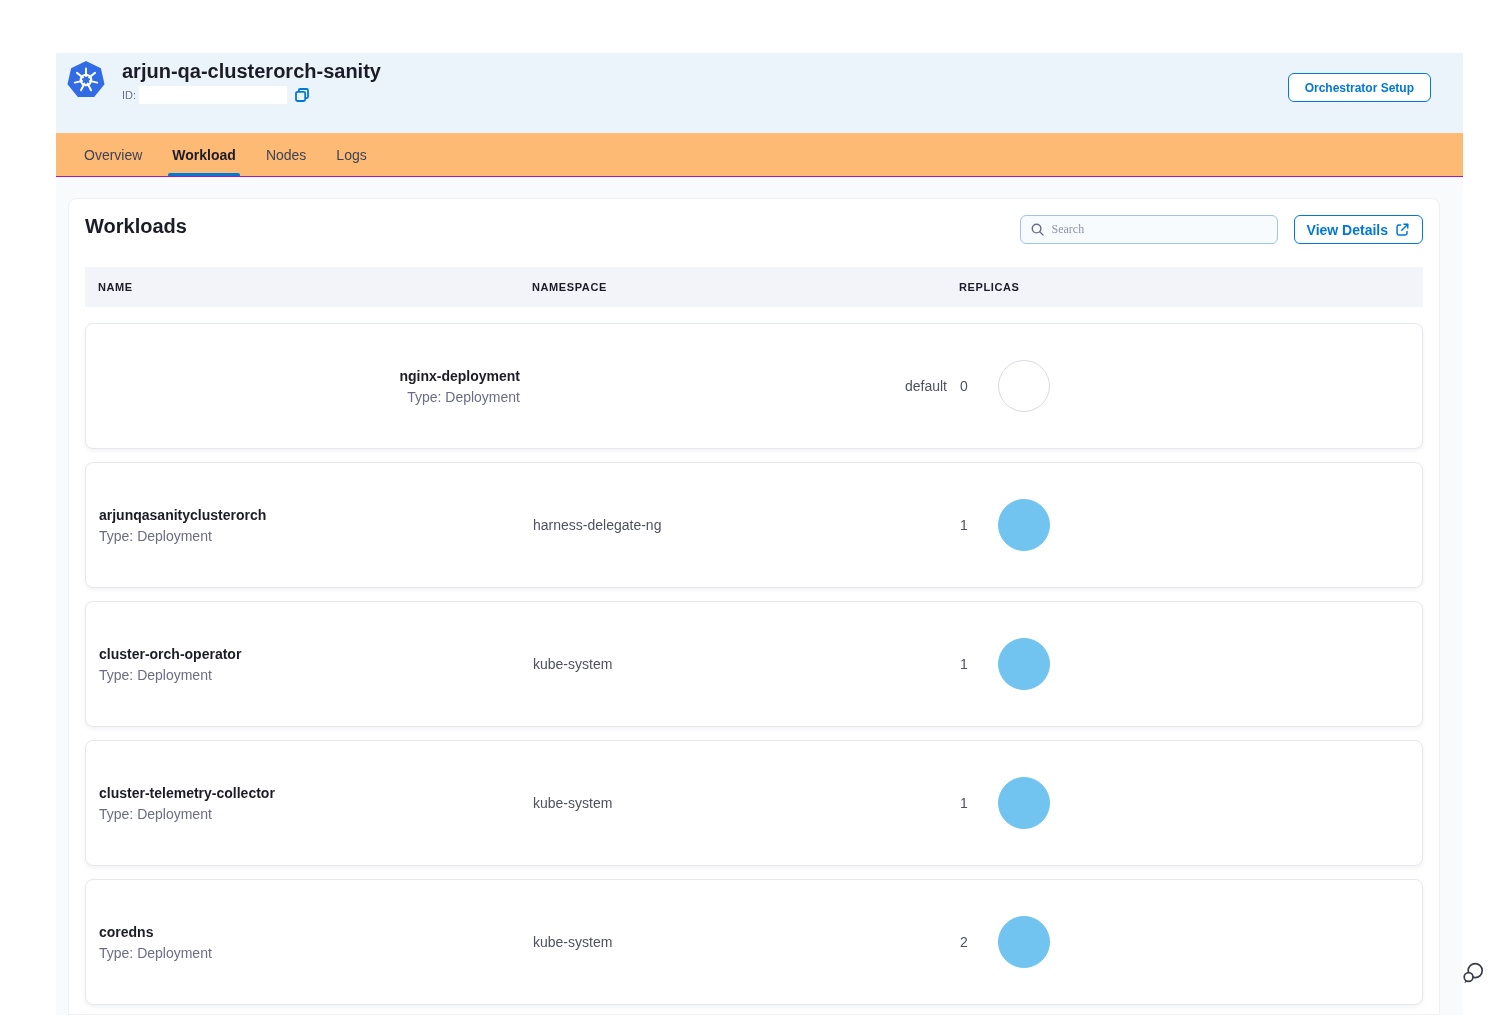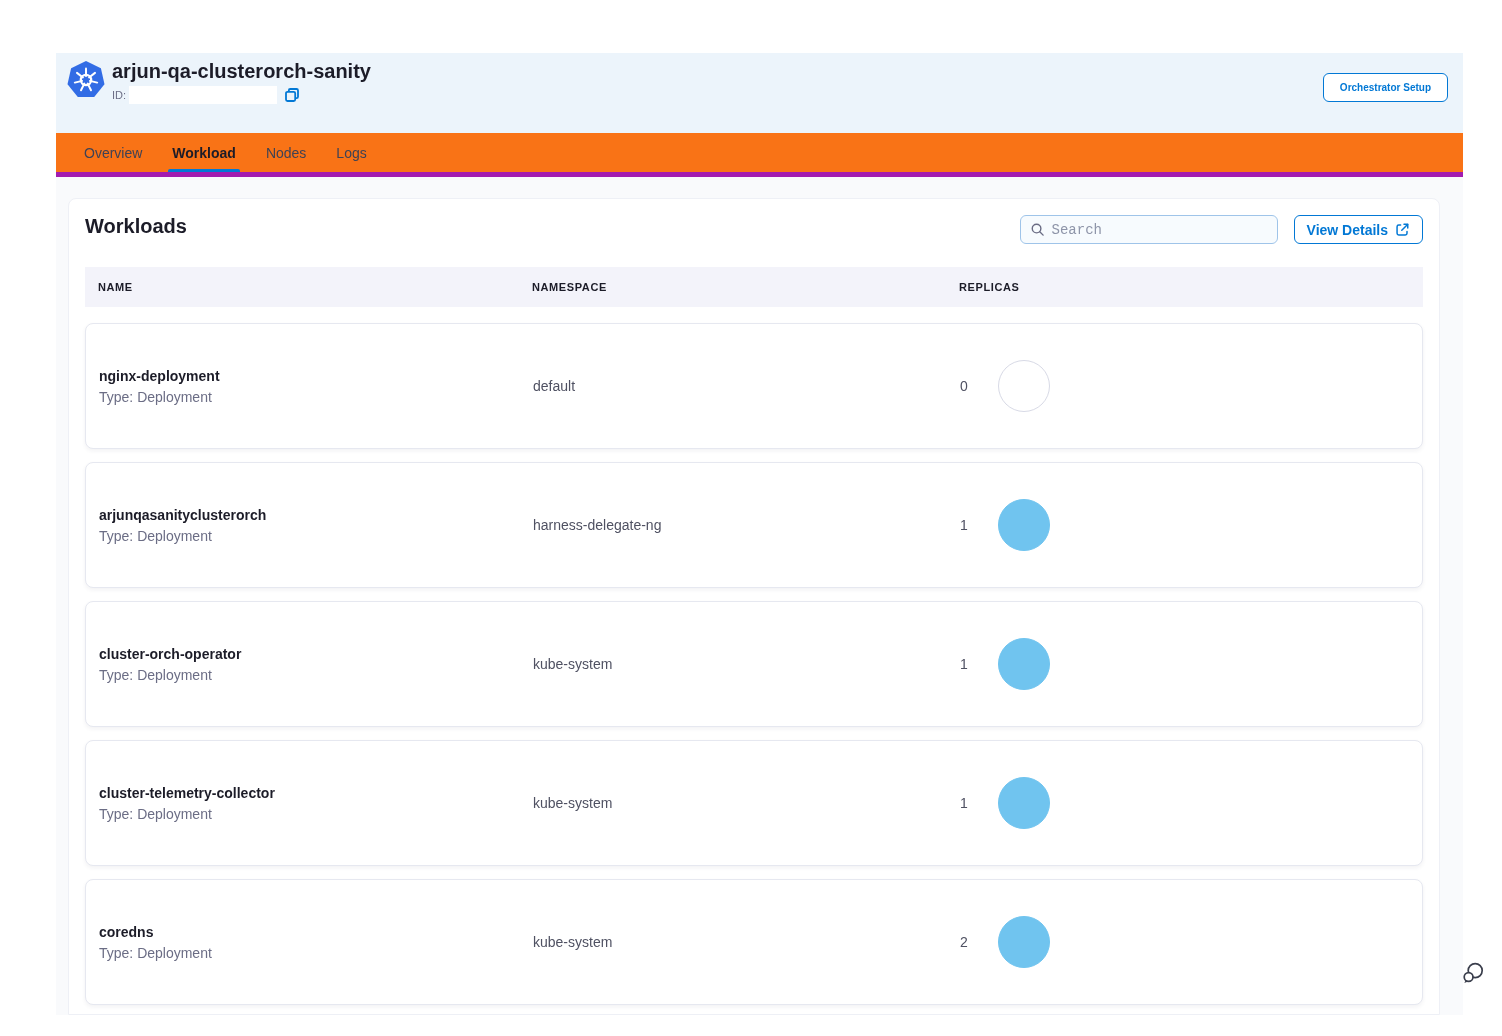--- a/index.html
+++ b/index.html
@@ -7,68 +7,68 @@
     font-family:"Liberation Sans","DejaVu Sans",sans-serif; color:#1C1C28; }
   body { position:relative; overflow:hidden; }
 
   .app { position:absolute; left:56px; top:53px; width:1407px; height:962px; overflow:hidden; }
 
   
   .hdr { height:80px; background:#ECF4FB; padding:4px 25px 0 10px; position:relative; }
   .crumb { font-size:12px; line-height:16px; margin-bottom:2px; }
   .crumb a { color:var(--accent,#0278D5); text-decoration:none; cursor:pointer; }
   .crumb .sep { color:#6B6D85; margin:0 6px; font-size:11px; }
-  .hdr-main { display:flex; align-items:flex-start; gap:6px; }
+  .hdr-main { display:flex; align-items:flex-start; gap:16px; }
   .k8s { width:40px; height:40px; display:inline-block; flex:none; margin-top:2px; }
   h1 { font-size:20px; line-height:24px; font-weight:700; color:#1C1C28; margin-top:2px; }
   .idrow { display:flex; align-items:center; margin-top:3px; }
   .idrow .idlabel { font-size:11px; color:#6B6D85; }
   .redact { display:inline-block; width:148px; height:18px; background:#ffffff; margin-left:3px; }
   .copy { width:16px; height:16px; margin-left:7px; display:inline-block; cursor:pointer; }
-  .setup-btn { position:absolute; top:20px; right:15px; height:29px; padding:0 16px;
+  .setup-btn { position:absolute; top:20px; right:32px; height:29px; padding:0 16px;
     background:#ffffff; border:1px solid var(--accent,#0278D5); border-radius:6px;
-    color:var(--accent,#0278D5); font-size:10px; font-weight:700; cursor:pointer;
+    color:var(--accent,#0278D5); font-size:12px; font-weight:700; cursor:pointer;
     font-family:inherit; }
 
   
-  .tabs { height:44px; background:#f97316; border-bottom:5px solid #a21caf;
+  .tabs { height:44px; background:#fdba74; border-bottom:1px solid #a21caf;
     display:flex; align-items:stretch; gap:22px; padding-left:24px; }
   .tab { display:flex; align-items:center; padding:0 4px; font-size:14px; color:#3F4254;
     cursor:pointer; position:relative; }
   .tab.active { color:#1C1C28; font-weight:700; }
   .tab.active::after { content:""; position:absolute; left:0; right:0; bottom:0;
     height:3px; background:var(--accent,#0278D5); border-radius:2px 2px 0 0; }
 
   
   .main { background:#F9FAFC; height:838px; padding:21px 23px 0 12px; }
   .card { width:100%; height:100%; background:#ffffff; border:1px solid #EEF0F6;
     border-radius:8px 8px 0 0; padding:16px; overflow:hidden; }
 
   .card-top { display:flex; justify-content:space-between; margin-bottom:23px; }
   h2 { font-size:20px; font-weight:700; color:#1C1C28; }
   .top-right { display:flex; align-items:center; gap:16px; }
   .search { width:258px; height:29px; border:1px solid #9FC4E9; background:#F7FBFE;
     border-radius:6px; display:flex; align-items:center; padding:0 9px; gap:7px; }
   .search svg { flex:none; }
-  .search input { border:none; outline:none; background:transparent; font-size:14px;
-    width:100%; color:#1C1C28; font-family:Liberation Mono, monospace; }
+  .search input { border:none; outline:none; background:transparent; font-size:12px;
+    width:100%; color:#1C1C28; font-family:Liberation Serif, serif; }
   .search input::placeholder { color:#8E95A9; }
   .vd-btn { height:29px; padding:0 12px; background:#ffffff; border:1px solid var(--accent,#0278D5);
     border-radius:6px; color:var(--accent,#0278D5); font-size:14px; font-weight:700;
     display:flex; align-items:center; gap:7px; cursor:pointer; font-family:inherit; }
 
   .thead { display:grid; grid-template-columns:434px 427px 1fr; align-items:center;
     background:#F3F3FA; height:40px; margin-bottom:4px; }
   .thead > div { padding-left:13px; font-size:11px; font-weight:700; letter-spacing:.6px;
     color:#1C1C28; text-transform:uppercase; }
 
   .row { height:126px; margin-top:13px; background:#ffffff; border:1px solid #E6E8F0;
     border-radius:8px; box-shadow:0 2px 4px rgba(40,41,61,0.06);
     display:grid; grid-template-columns:434px 427px 1fr; align-items:center; }
-  #rows .row:first-child { margin-top:16px; }
+  #rows .row:first-child { margin-top:16px;text-align:right; }
   .row .cell { padding-left:13px; }
   .wname { font-size:14px; font-weight:700; color:#1C1C28; margin-bottom:5px; }
   .wtype { font-size:14px; color:#6B6D85; }
   .ns { font-size:14px; color:#4F5162; }
   .reps { display:flex; align-items:center; gap:30px; }
   .rnum { font-size:14px; color:#4F5162; }
   .rcircle { width:52px; height:52px; border-radius:50%; background:#ffffff;
     border:1px solid #D8DAE6; }
   .rcircle.filled { background:var(--replica-filled,#70C4EF); border-color:var(--replica-filled,#70C4EF); }
 

